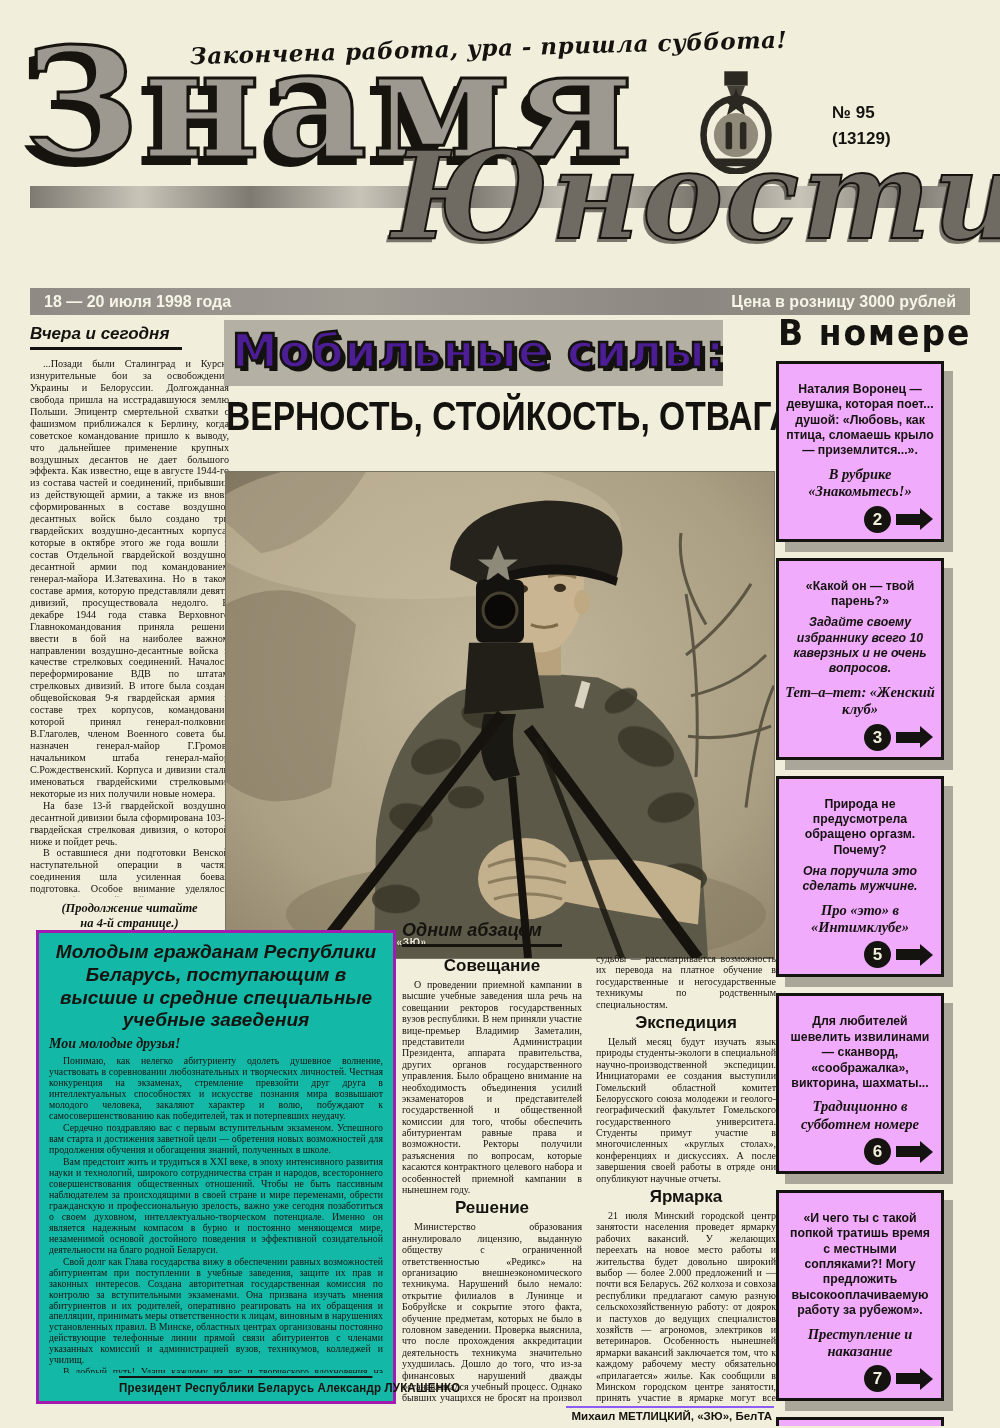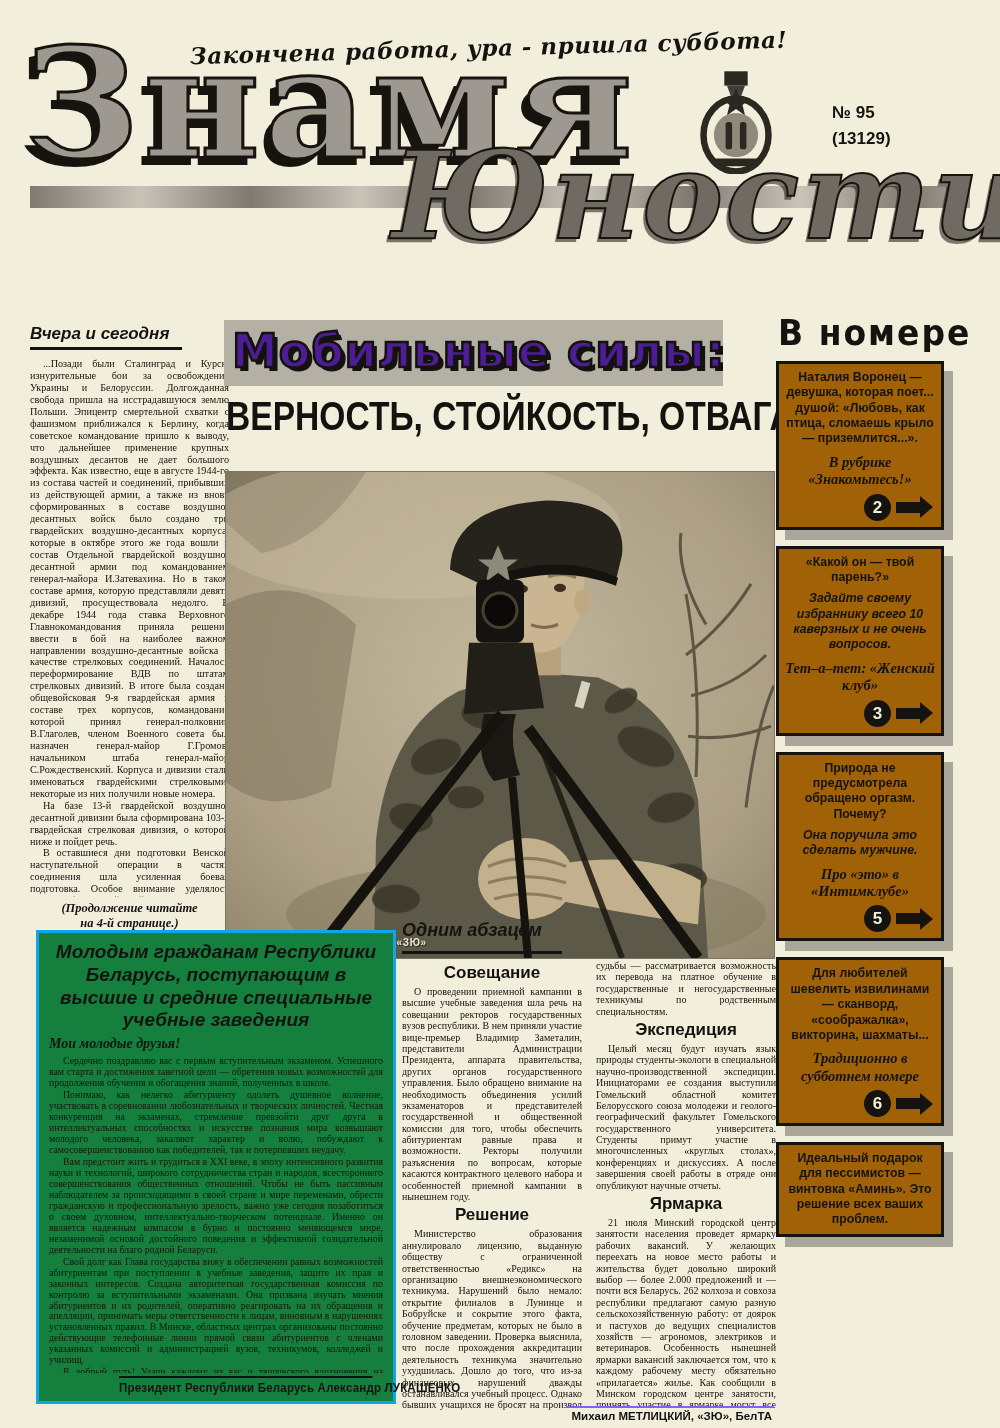--- a/index.html
+++ b/index.html
@@ -87,21 +87,21 @@
   }
   .photo svg { display:block; width:100%; height:100%; }
   .photo-caption {
     position:absolute; left:8px; bottom:10px;
     font:bold 10px "Liberation Sans", sans-serif; color:#ece8d8;
     letter-spacing:.6px; text-shadow:1px 1px 1px #2b2820;
   }
   
   .addr-box {
     position:absolute; left:36px; top:930px; width:360px; height:474px;
-    border:3px solid #0ea5e9; box-sizing:border-box; background:#15803d;
+    border:3px solid #a21caf; box-sizing:border-box; background:#14b8a6;
     padding:6px 10px 6px; display:flex; flex-direction:column;
   }
   .addr-title {
     text-align:center; font:bold 19px/1.2 "Liberation Sans", sans-serif;
     font-style:italic; margin:2px 0 4px;
   }
   .addr-salut { font:italic bold 14px "Liberation Serif", serif; margin-bottom:4px; }
   .addr-body { flex:1 1 auto; overflow:hidden;
     font:9.8px/1.12 "Liberation Serif", serif; text-align:justify; }
   .addr-body p { margin:0 0 1px; text-indent:14px; }
@@ -111,21 +111,21 @@
     font:bold 12px "Liberation Sans", sans-serif; letter-spacing:.2px;
     transform:scaleX(.96); transform-origin:left;
     white-space:nowrap;
   }
   
   .onepar {
     position:absolute; left:402px; top:920px; width:374px; height:506px;
   }
   .onepar-rubric {
     font:italic bold 18px "Liberation Sans", sans-serif;
-    border-bottom:3.5px solid #15130f; padding-bottom:10px;
+    border-bottom:3.5px solid #15130f; padding-bottom:3px;
     width:160px; margin-bottom:6px; white-space:nowrap;
   }
   .onepar-cols {
     column-count:2; column-gap:14px; height:455px; overflow:hidden;
     font:10px/1.14 "Liberation Serif", serif; text-align:justify;
   }
   .onepar-cols h3 {
     column-span:none; text-align:center; margin:3px 0 3px;
     font:bold 17px "Liberation Sans", sans-serif;
   }
@@ -136,23 +136,23 @@
     font:bold 11.5px "Liberation Sans", sans-serif; white-space:nowrap;
   }
   
   .innomere { position:absolute; left:776px; top:314px; width:200px; height:1112px; overflow:hidden; }
   .innomere-header {
     font:800 33px/1 "DejaVu Sans", sans-serif; letter-spacing:2px;
     margin:2px 0 12px 2px; transform:scaleY(1.05); transform-origin:left top;
   }
   .note-box {
     position:relative; width:168px; box-sizing:border-box;
-    border:3px solid #15130f; background:#a16207;
+    border:3px solid #15130f; background:#f0abfc;
     box-shadow:9px 10px 0 #aaa69a;
-    padding:6px 6px 6px; margin:0 0 16px 0; text-align:center;
+    padding:18px 6px 6px; margin:0 0 16px 0; text-align:center;
   }
   .nb-t1 { font:bold 12.3px/1.25 "Liberation Sans", sans-serif; }
   .nb-t2 { font:italic bold 12.3px/1.25 "Liberation Sans", sans-serif; margin-top:6px; }
   .nb-t2:empty { display:none; }
   .nb-rubric { font:italic bold 14.5px/1.2 "Liberation Serif", serif; margin-top:7px; }
   .nb-badge { display:flex; justify-content:flex-end; align-items:center; gap:5px; margin-top:5px; padding-right:2px; }
   .nb-num {
     width:27px; height:27px; border-radius:50%; background:#15130f;
     color:#f2eedc; font:bold 17px/27px "Liberation Sans", sans-serif; text-align:center;
   }
@@ -183,20 +183,24 @@
       <rect x="33" y="40" width="5" height="21" rx="2" fill="#2b2822"></rect>
       <rect x="12" y="68" width="36" height="6" rx="2" fill="#2b2822"></rect>
     </svg>
   </div>
 
   <div class="issue-no">
     <div>№ 95</div>
     <div>(13129)</div>
   </div>
 
+  <div class="date-bar">
+    <span>18 — 20 июля 1998 года</span>
+    <span>Цена в розницу 3000 рублей</span>
+  </div>
 
   <div class="col-left">
     <div class="rubric-lead">Вчера и сегодня</div>
     <div class="lead-text">
       <p>...Позади были Сталинград и Курск, изнурительные бои за освобождение Украины и Белоруссии. Долгожданная свобода пришла на исстрадавшуюся землю Польши. Эпицентр смертельной схватки с фашизмом приближался к Берлину, когда советское командование пришло к выводу, что дальнейшее применение крупных воздушных десантов не дает большого эффекта. Как известно, еще в августе 1944-го из состава частей и соединений, прибывших из действующей армии, а также из вновь сформированных в составе воздушно-десантных войск было создано три гвардейских воздушно-десантных корпуса, которые в октябре этого же года вошли в состав Отдельной гвардейской воздушно-десантной армии под командованием генерал-майора И.Затевахина. Но в таком составе армия, которую представляли девять дивизий, просуществовала недолго. В декабре 1944 года ставка Верховного Главнокомандования приняла решение ввести в бой на наиболее важном направлении воздушно-десантные войска в качестве стрелковых соединений. Началось переформирование ВДВ по штатам стрелковых дивизий. В итоге была создана общевойсковая 9-я гвардейская армия в составе трех корпусов, командование которой принял генерал-полковник В.Глаголев, членом Военного совета был назначен генерал-майор Г.Громов, начальником штаба генерал-майор С.Рождественский. Корпуса и дивизии стали именоваться гвардейскими стрелковыми, некоторые из них получили новые номера.</p>
       <p>На базе 13-й гвардейской воздушно-десантной дивизии была сформирована 103-я гвардейская стрелковая дивизия, о которой ниже и пойдет речь.</p>
       <p>В оставшиеся дни подготовки Венской наступательной операции в частях соединения шла усиленная боевая подготовка. Особое внимание уделялось ведению боевых действий в тылу противника с преодолением множества водных преград.</p>
     </div>
     <div class="continuation">(Продолжение читайте
 на 4-й странице.)</div>
@@ -272,22 +276,22 @@
       <line x1="312" y1="262" x2="396" y2="478" stroke="#1b1812" stroke-width="6" opacity="0.85"></line>
       <line x1="286" y1="300" x2="302" y2="478" stroke="#16130e" stroke-width="8"></line>
     </svg>
     <figcaption class="photo-caption">Фото Данилы ЖИЛИНСКОГО, «ЗЮ»</figcaption>
   </figure>
 
   <div class="addr-box">
     <div class="addr-title">Молодым гражданам Республики Беларусь, поступающим в высшие и средние специальные учебные заведения</div>
     <div class="addr-salut">Мои молодые друзья!</div>
     <div class="addr-body">
+      <p>Понимаю, как нелегко абитуриенту одолеть душевное волнение, участвовать в соревновании любознательных и творческих личностей. Честная конкуренция на экзаменах, стремление превзойти друг друга в интеллектуальных способностях и искусстве познания мира возвышают молодого человека, закаляют характер и волю, побуждают к самосовершенствованию как победителей, так и потерпевших неудачу.</p>
       <p>Сердечно поздравляю вас с первым вступительным экзаменом. Успешного вам старта и достижения заветной цели — обретения новых возможностей для продолжения обучения и обогащения знаний, полученных в школе.</p>
-      <p>Понимаю, как нелегко абитуриенту одолеть душевное волнение, участвовать в соревновании любознательных и творческих личностей. Честная конкуренция на экзаменах, стремление превзойти друг друга в интеллектуальных способностях и искусстве познания мира возвышают молодого человека, закаляют характер и волю, побуждают к самосовершенствованию как победителей, так и потерпевших неудачу.</p>
       <p>Вам предстоит жить и трудиться в XXI веке, в эпоху интенсивного развития науки и технологий, широкого сотрудничества стран и народов, всестороннего совершенствования общественных отношений. Чтобы не быть пассивным наблюдателем за происходящими в своей стране и мире переменами, обрести гражданскую и профессиональную зрелость, важно уже сегодня позаботиться о своем духовном, интеллектуально-творческом потенциале. Именно он является надежным компасом в бурно и постоянно меняющемся мире, незаменимой основой достойного поведения и эффективной созидательной деятельности на благо родной Беларуси.</p>
       <p>Свой долг как Глава государства вижу в обеспечении равных возможностей абитуриентам при поступлении в учебные заведения, защите их прав и законных интересов. Создана авторитетная государственная комиссия по контролю за вступительными экзаменами. Она призвана изучать мнения абитуриентов и их родителей, оперативно реагировать на их обращения и апелляции, принимать меры ответственности к лицам, виновным в нарушениях установленных правил. В Минске, областных центрах организованы постоянно действующие телефонные линии прямой связи абитуриентов с членами указанных комиссий и администрацией вузов, техникумов, колледжей и училищ.</p>
       <p>В добрый путь! Удачи каждому из вас и творческого вдохновения на экзаменах!</p>
     </div>
     <div class="addr-sig">Президент Республики Беларусь Александр ЛУКАШЕНКО</div>
   </div>
 
   <div class="onepar">
     <div class="onepar-rubric">Одним абзацем</div>
     <div class="onepar-cols">
@@ -339,20 +343,29 @@
     <div class="note-box">
       <div class="nb-t1">Для любителей шевелить извилинами — сканворд, «соображалка», викторина, шахматы...</div>
 
       <div class="nb-rubric">Традиционно в субботнем номере</div>
       <div class="nb-badge">
         <span class="nb-num">6</span>
         <span class="nb-arrow"></span>
       </div>
     </div>
 
+    <div class="note-box">
+      <div class="nb-t1">«И чего ты с такой попкой тратишь время с местными сопляками?! Могу предложить высокооплачиваемую работу за рубежом».</div>
+
+      <div class="nb-rubric">Преступление и наказание</div>
+      <div class="nb-badge">
+        <span class="nb-num">7</span>
+        <span class="nb-arrow"></span>
+      </div>
+    </div>
 
     <div class="note-box">
       <div class="nb-t1">Идеальный подарок для пессимистов — винтовка «Аминь». Это решение всех ваших проблем.</div>
 
     </div>
   </div>
 
 </div>
 
 </body></html>

